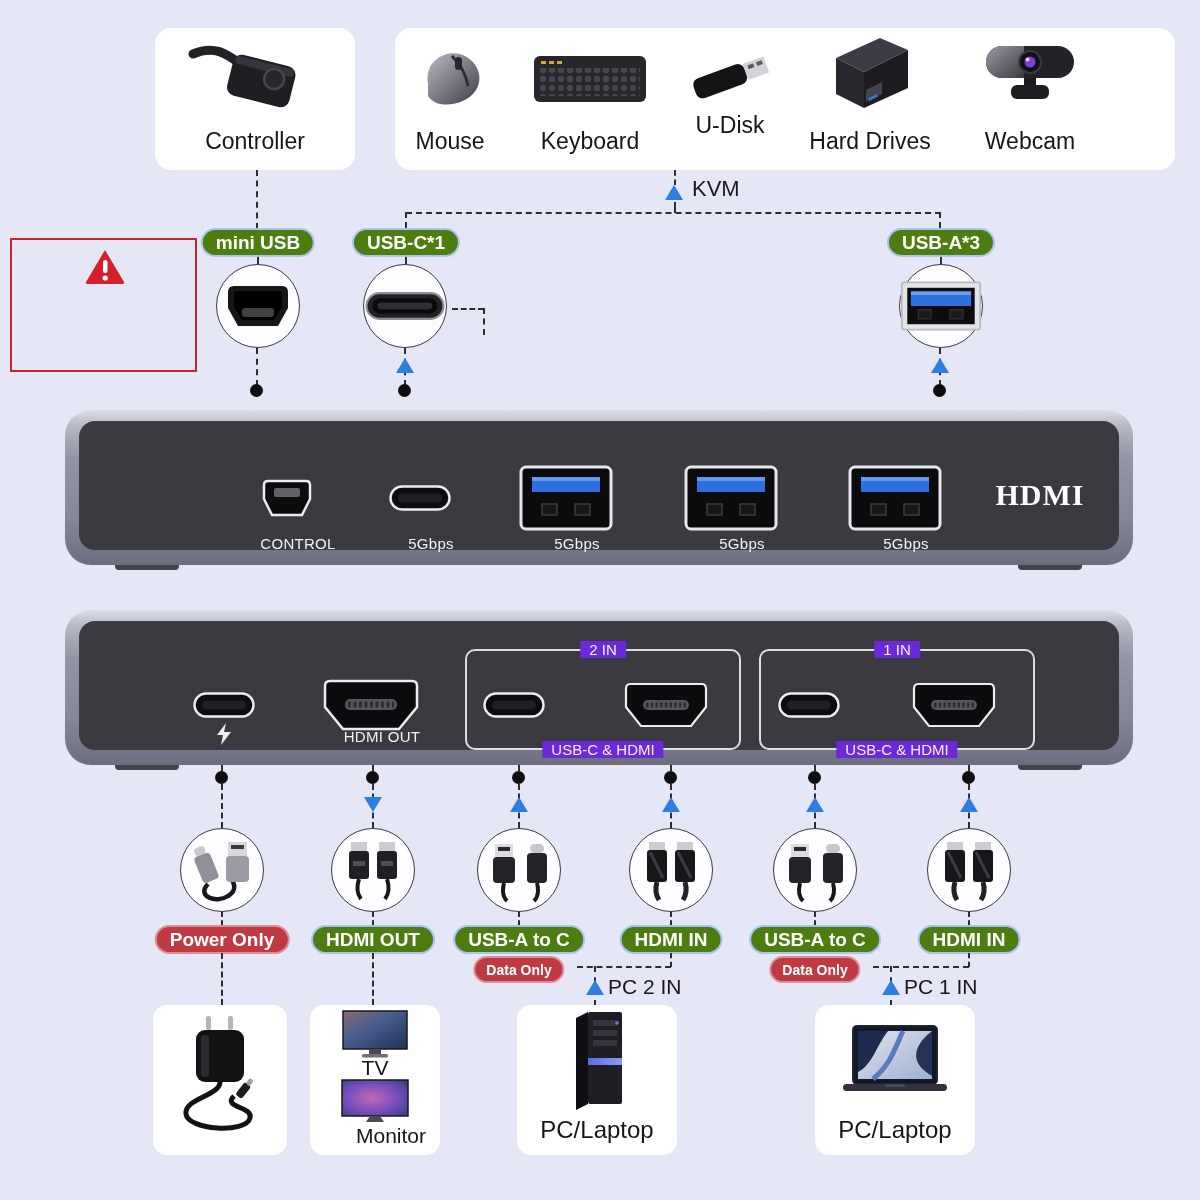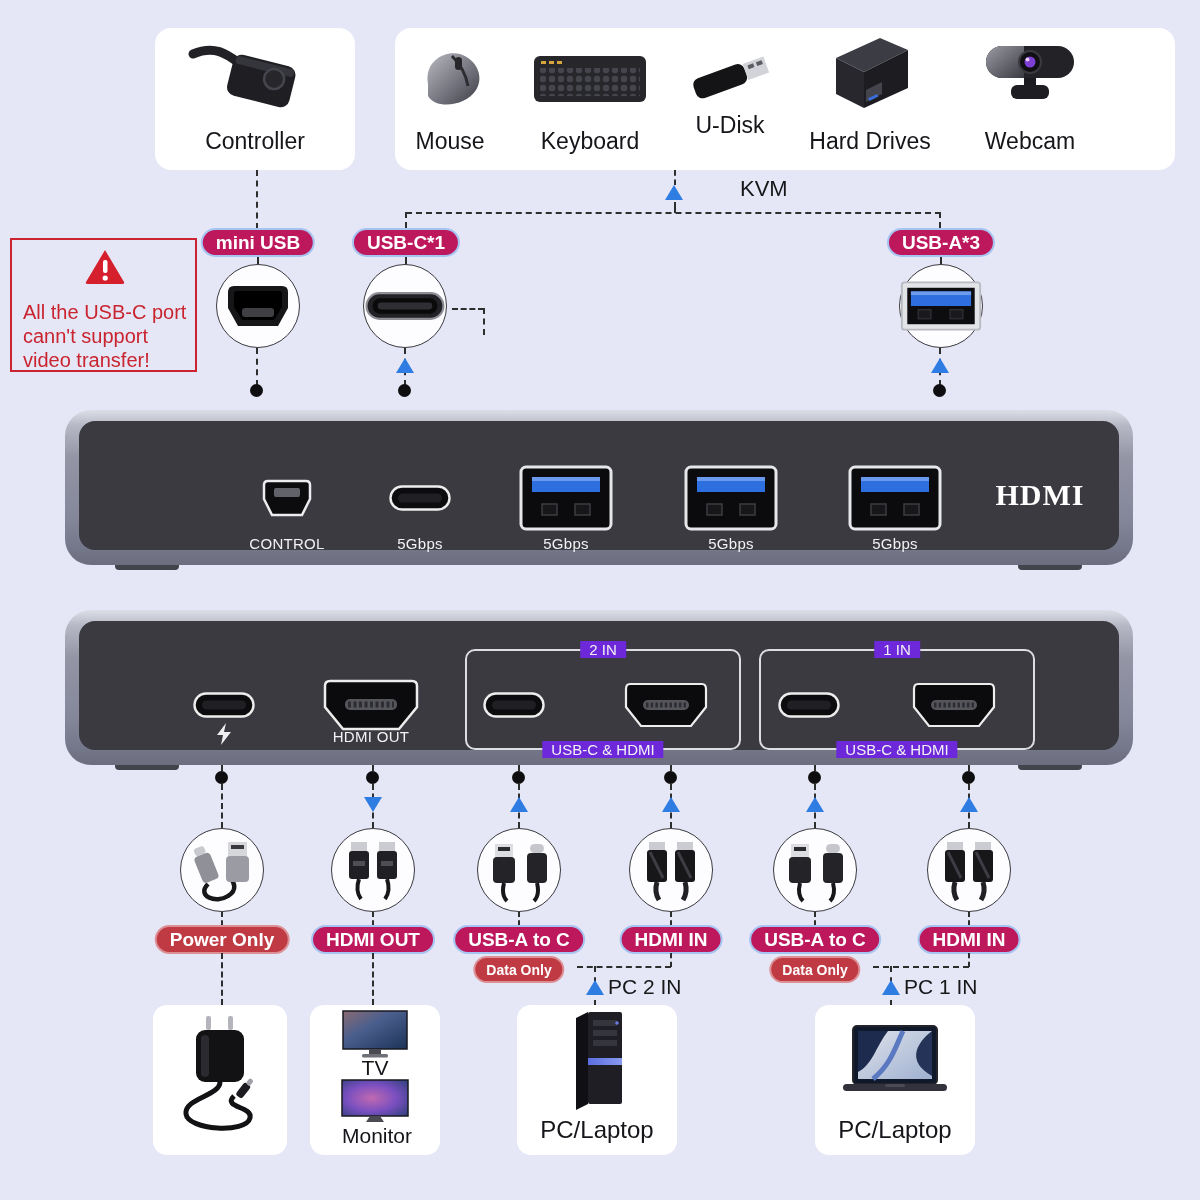--- a/index.html
+++ b/index.html
@@ -7,37 +7,37 @@
   .abs{position:absolute;}
   .card{position:absolute;background:#ffffff;border-radius:16px;}
   .devlabel{position:absolute;color:#15151a;font-size:23px;text-align:center;}
   .vdash{position:absolute;width:0;border-left:2px dashed #2e2e2e;}
   .hdash{position:absolute;height:0;border-top:2px dashed #2e2e2e;}
   .dot{position:absolute;width:13px;height:13px;border-radius:50%;background:#0e0e10;}
   .arr{position:absolute;width:0;height:0;}
   .arr.up{border-left:9px solid transparent;border-right:9px solid transparent;border-bottom:15px solid #2f7ce2;}
   .arr.down{border-left:9px solid transparent;border-right:9px solid transparent;border-top:15px solid #2f7ce2;}
   .pill{position:absolute;transform:translateX(-50%);white-space:nowrap;color:#fff;font-weight:700;border-radius:16px;display:flex;align-items:center;justify-content:center;box-sizing:border-box;}
-  .pill.blue{background:#be185d;border:2px solid #a6c4f1;}
+  .pill.blue{background:#4d7c0f;border:2px solid #a6c4f1;}
   .pill.red{background:#bf3a42;border:2px solid #dc9096;}
   .pill.lg{height:29px;padding:0 13px;font-size:19px;}
   .pill.sm{height:27px;padding:0 11px;font-size:14px;}
   .pcircle{position:absolute;width:84px;height:84px;border-radius:50%;background:#fdfdff;border:1.5px solid #3a3a40;display:flex;align-items:center;justify-content:center;box-sizing:border-box;}
   .chassis{position:absolute;left:65px;width:1068px;height:155px;border-radius:26px;background:linear-gradient(180deg,#dcdee7 0%,#b6b8c5 10%,#9496a6 30%,#84869a 70%,#6c6e80 100%);z-index:1;}
   .panel{position:absolute;left:14px;right:14px;top:11px;bottom:15px;background:#3a3a40;border-radius:16px;}
-  .portlabel{position:absolute;transform:translateX(-50%);color:#f2f2f4;font-size:15px;letter-spacing:.3px;white-space:nowrap;z-index:2;}
+  .portlabel{position:absolute;transform:translateX(-50%);color:#f2f2f4;font-size:15px;letter-spacing:.3px;white-space:nowrap;z-index:2;margin-left:11px;}
   .port{position:absolute;z-index:2;}
   .foot{position:absolute;width:64px;height:12px;background:#43434c;border-radius:4px;z-index:0;}
   .group{position:absolute;border:2px solid #dcdde1;border-radius:10px;z-index:2;}
   .gtitle{position:absolute;left:50%;transform:translateX(-50%);background:#6d28d9;color:#f2f2f4;font-size:15px;padding:0 9px;white-space:nowrap;}
   .warnbox{position:absolute;left:10px;top:238px;width:187px;height:134px;border:2px solid #c9242f;box-sizing:border-box;}
   .warntext{position:absolute;left:11px;top:60px;color:#c9242f;font-size:20px;line-height:24px;font-weight:500;}
   .redtext{position:absolute;color:#cf2b38;font-size:21px;font-weight:500;white-space:nowrap;}
   .pcin{position:absolute;color:#17171a;font-size:21px;white-space:nowrap;}
-  .kvm{position:absolute;color:#17171a;font-size:22px;margin-left:48px;}
+  .kvm{position:absolute;color:#17171a;font-size:22px;}
   .hdmilogo{position:absolute;color:#fff;font-size:30px;font-weight:800;letter-spacing:1px;z-index:2;font-family:Liberation Serif, serif;}
   .note{position:absolute;left:0;top:1158px;width:1200px;text-align:center;color:#17171a;font-size:22px;}
   .note b{font-weight:700;}
 </style>
 </head>
 <body>
 
 <div class="stage">
 
   <div class="card" style="left:155px;top:28px;width:200px;height:142px;"></div>
@@ -127,25 +127,20 @@
   <div class="vdash" style="left:257px;top:257px;height:8px;"></div>
   <div class="vdash" style="left:405px;top:257px;height:8px;"></div>
   <div class="vdash" style="left:940px;top:257px;height:8px;"></div>
 
   <div class="warnbox">
     <svg style="position:absolute;left:72px;top:8px;" width="42" height="38" viewBox="0 0 42 38">
       <path d="M21 2 L40 34 Q41 36 38 36 L4 36 Q1 36 2 34 Z" fill="#d61f2c"></path>
       <rect x="19" y="12" width="4.5" height="13" rx="2" fill="#fff"></rect>
       <circle cx="21.2" cy="30" r="2.6" fill="#fff"></circle>
     </svg>
-    <div class="warntext">
-      <div>All the USB-C port</div>
-      <div>cann't support</div>
-      <div>video transfer!</div>
-    </div>
   </div>
 
   <div class="pcircle" style="left:216px;top:264px;">
     <svg width="66" height="48" viewBox="0 0 66 48">
       <path d="M9 4 H57 Q63 4 63 10 V26 L53 44 H13 L3 26 V10 Q3 4 9 4 Z" fill="#161618"></path>
       <path d="M12 9 H54 Q57 9 57 12 V25 L49 38 H17 L9 25 V12 Q9 9 12 9 Z" fill="#000"></path>
       <rect x="17" y="26" width="32" height="9" rx="3" fill="#3f3f44"></rect>
     </svg>
   </div>
   <div class="pcircle" style="left:363px;top:264px;">
@@ -410,21 +405,21 @@
     <defs>
         <radialGradient id="g-mon" cx="0.45" cy="0.5" r="0.75">
       <stop offset="0" stop-color="#c06ab0"></stop>
           <stop offset="0.5" stop-color="#7a4fc0"></stop>
           <stop offset="1" stop-color="#2b3f78"></stop>
     </radialGradient>
       </defs>
     <rect x="2" y="2" width="66" height="36" fill="url(#g-mon)" stroke="#191920" stroke-width="1.5"></rect>
     <polygon points="30,38 40,38 44,44 26,44" fill="#4a4a52"></polygon>
   </svg>
-  <div class="devlabel" style="left:312px;top:1124px;width:130px;font-size:21px;">Monitor</div>
+  <div class="devlabel" style="left:326px;top:1124px;width:130px;font-size:21px;">Monitor</div>
 
   <div class="card" style="left:517px;top:1005px;width:160px;height:150px;border-radius:14px;"></div>
   <svg class="abs" style="left:560px;top:1010px;" width="76" height="102" viewBox="0 0 76 102">
     <defs>
         <linearGradient id="g-pc" x1="0" y1="0" x2="1" y2="0">
       <stop offset="0" stop-color="#5a6ee0"></stop>
           <stop offset="1" stop-color="#8a9af0"></stop>
     </linearGradient>
       </defs>
     <polygon points="16,8 28,2 28,94 16,100" fill="#101014"></polygon>

